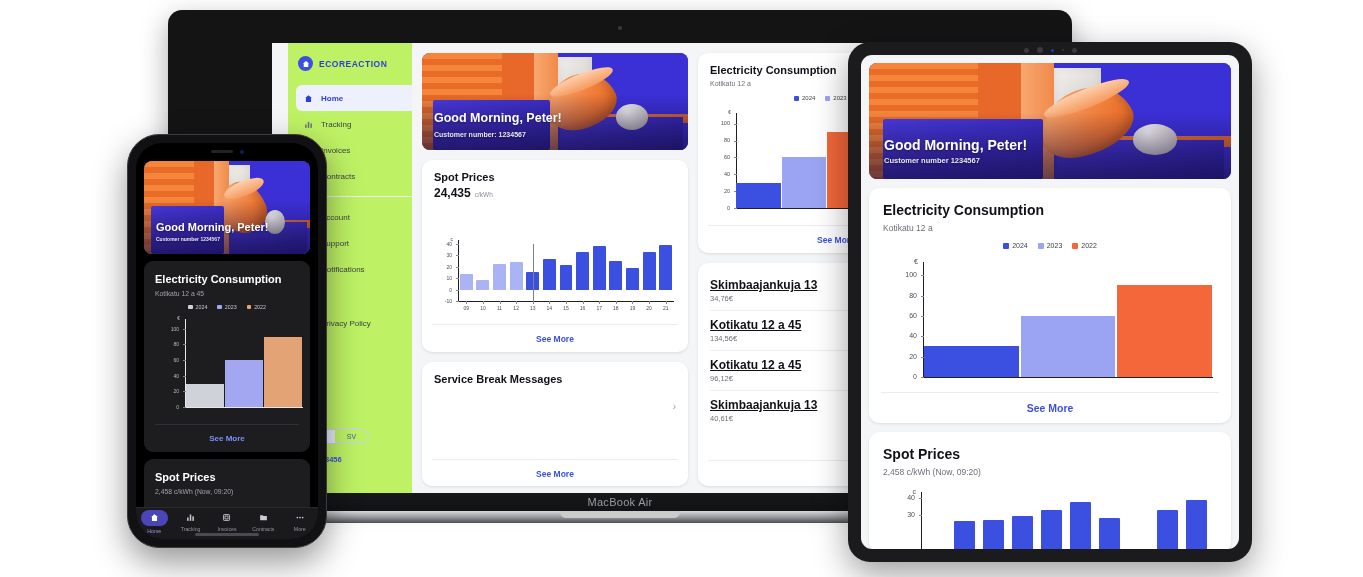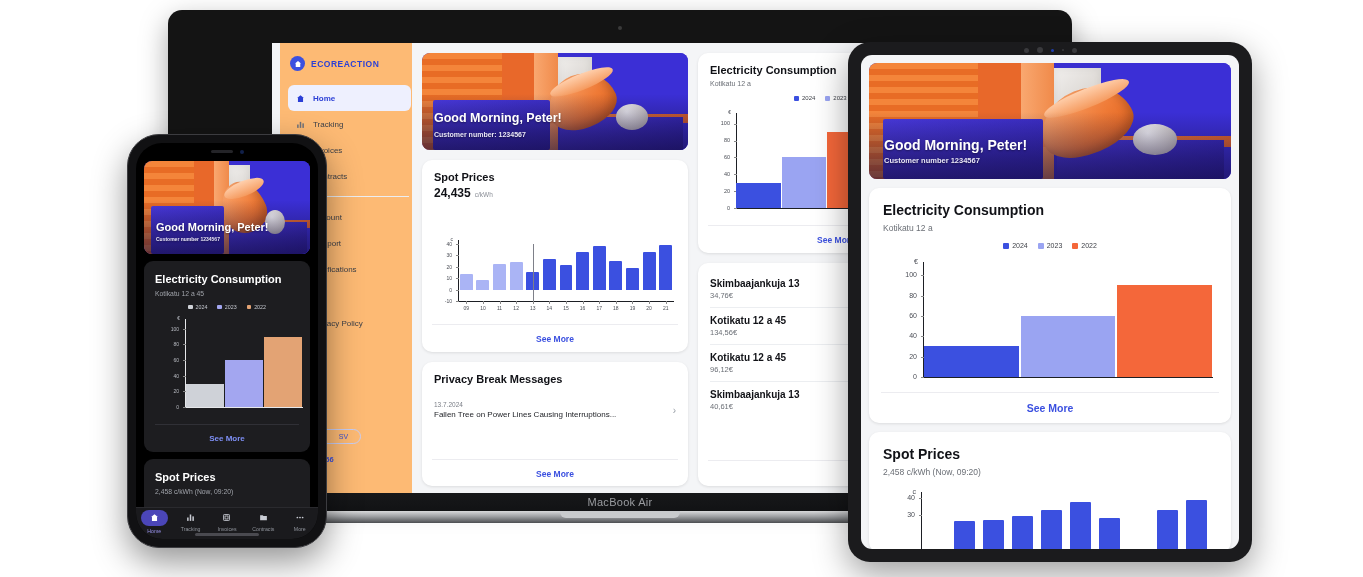--- a/index.html
+++ b/index.html
@@ -74,22 +74,22 @@
       background:linear-gradient(180deg,#17181a,#101113); }
   .mb-label { position:absolute; left:0; top:489px; width:920px; text-align:center;
       color:#9a9ca0; font-size:11px; line-height:18px; letter-spacing:.3px; }
   .mb-foot { position:absolute; left:0; top:507px; width:920px; height:12px;
       background:linear-gradient(180deg,#d8d9db,#9fa1a4 45%,#4b4d50);
       border-radius: 0 0 10px 10px; }
   .mb-notch { position:absolute; left:50%; top:507px; margin-left:-60px; width:120px; height:7px;
       background:#c9cbcd; border-radius:0 0 6px 6px; }
 
   
-  .app-sidebar { position:absolute; left:8px; top:0; width:140px; height:453px;
-      background:#fdba74; border-right:1px solid #e9eaee; }
+  .app-sidebar { position:absolute; left:16px; top:0; width:140px; height:453px;
+      background:#bef264; border-right:1px solid #e9eaee; }
   .brand { display:flex; align-items:center; gap:6px; padding:13px 0 0 10px; }
   .brand-mark { width:15px; height:15px; border-radius:50%; background:#3b50e0;
       display:flex; align-items:center; justify-content:center; }
   .brand-name { color:#2b3fd6; font-weight:bold; font-size:8.5px; letter-spacing:.5px; }
   .nav { margin-top:14px; }
   .nav-item { display:flex; align-items:center; gap:8px; height:26px;
       margin:0 8px; padding-left:8px; border-radius:6px;
       font-size:8px; color:#3d4048; }
   .nav-item.active { background:#eef0fe; color:#2b3fd6; font-weight:bold; }
   .nav-ico { width:9px; height:9px; display:flex; align-items:center; justify-content:center; color:#6d7079; }
@@ -101,21 +101,21 @@
   .lang span.on { background:#e8ebfd; font-weight:bold; }
   .custnum { position:absolute; left:12px; bottom:32px; font-size:7.5px; color:#3b50e0; font-weight:bold; }
 
   .app-main { position:absolute; left:140px; top:0; right:0; bottom:0;
       background:#f4f5f7; padding:10px; display:flex; gap:10px; }
   .col-a { width:266px; display:flex; flex-direction:column; gap:10px; }
   .col-b { flex:1; display:flex; flex-direction:column; gap:10px; }
 
   
   .inv-row { padding:7px 0; }
-  .inv-name { font-size:10px; font-weight:bold; color:#111217; }
+  .inv-name { font-size:12px; font-weight:bold; color:#111217;text-decoration:underline; }
   .inv-amt { font-size:7.5px; color:#6b6f76; margin-top:2px; }
   .sb-row { display:flex; align-items:center; gap:6px; padding:6px 0 8px 0; }
   .sb-date { font-size:6.5px; color:#7a7e86; }
   .sb-text { font-size:8px; color:#1d1f24; margin-top:2px; }
   .chev { margin-left:auto; color:#9aa0a8; font-size:10px; }
 
   
   #ipad { position:absolute; left:848px; top:42px; width:404px; height:520px; }
   .pencil { position:absolute; left:1231px; top:160px; width:7px; height:280px;
       background:linear-gradient(90deg,#e9e9ea,#fdfdfd 35%,#cfcfd2);
@@ -345,27 +345,23 @@
                   <div class="bar" style="left: 223.212px; width: 12.96px; top: 6.87273px; height: 44.6727px; background: rgb(59, 80, 224); border-radius: 1px 1px 0px 0px;"></div>
                   <div class="xlab" style="left: 221.385px; width: 16.6154px; top: 67px; font-size: 5px;">21</div>
                   <div class="tickmark" style="left: 229.692px; top: 63px; width: 1px; height: 3px;"></div>
                   <div style="position: absolute; left: 96.7692px; top: 6px; width: 1px; height: 57px; background: rgb(126, 128, 137);"></div>
                 </div>
               <div class="divider" style="position:absolute; left:10px; right:10px; bottom:27px"></div>
               <div class="see-more" style="position:absolute; left:0; right:0; bottom:8px; font-size:8.5px">See More</div>
             </div>
 
             <div class="card" style="flex:1; position:relative; min-height:96px">
-              <div class="card-title" style="font-size:11px; padding:11px 0 0 12px">Privacy Break Messages</div>
+              <div class="card-title" style="font-size:11px; padding:11px 0 0 12px">Service Break Messages</div>
               <div style="padding:10px 12px 0 12px">
                 <div class="sb-row">
-                  <div>
-                    <div class="sb-date">13.7.2024</div>
-                    <div class="sb-text">Fallen Tree on Power Lines Causing Interruptions...</div>
-                  </div>
                   <div class="chev">›</div>
                 </div>
               </div>
               <div class="divider" style="position:absolute; left:10px; right:10px; bottom:26px"></div>
               <div class="see-more" style="position:absolute; left:0; right:0; bottom:7px; font-size:8.5px">See More</div>
             </div>
           </div>
 
           <div class="col-b">
 

